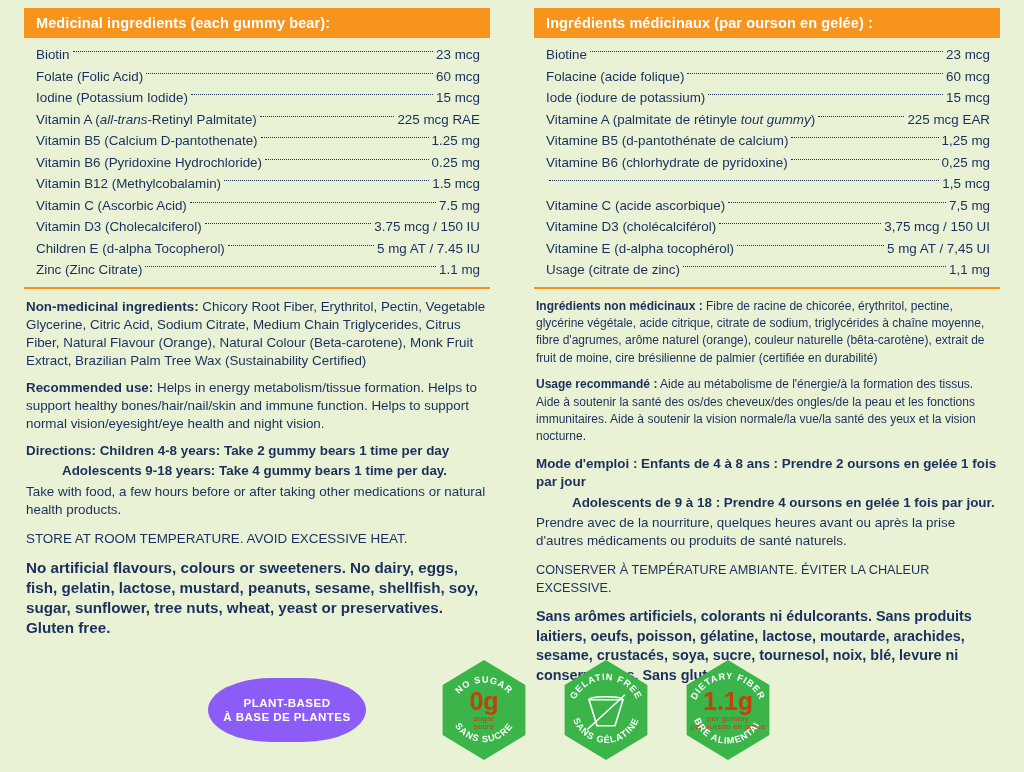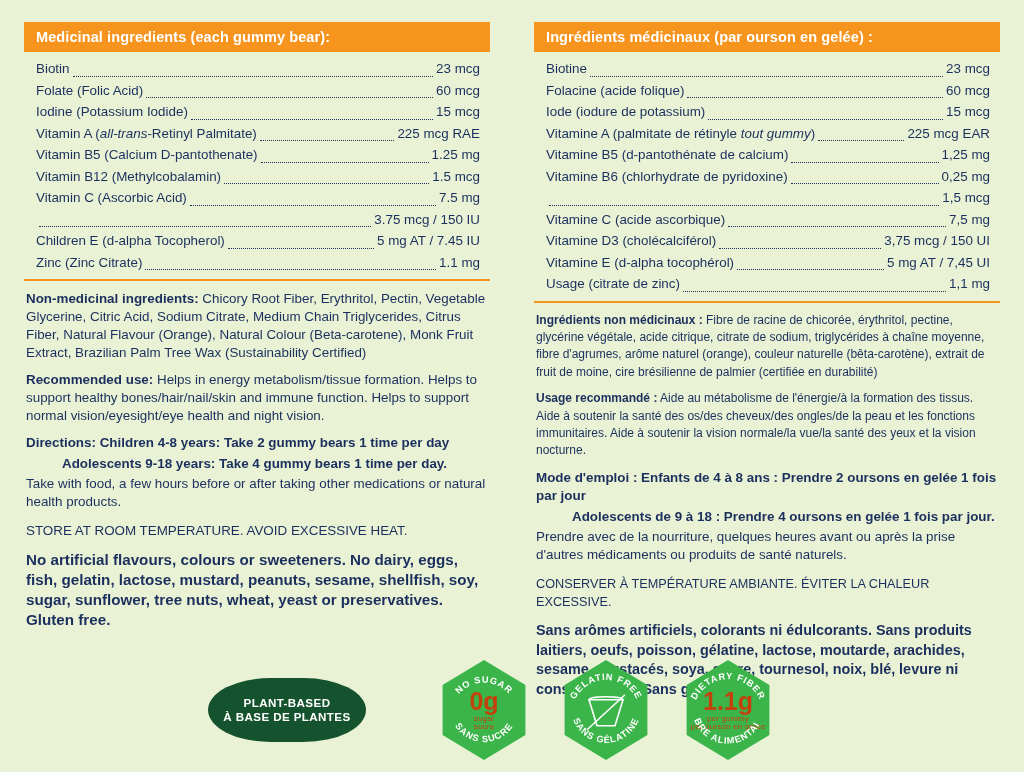--- a/index.html
+++ b/index.html
@@ -12,21 +12,21 @@
     background: #e9f2d4;
     font-family: "Liberation Sans", sans-serif;
     color: #1b2f5e;
     overflow: hidden;
   }
   .label {
     position: relative;
     width: 836px;
     height: 772px;
     box-sizing: border-box;
-    padding: 22px 24px 0 24px;
+    padding: 8px 24px 0 24px;
     display: flex;
     gap: 44px;
   }
   .col {
     width: 466px;
     flex: 0 0 466px;
   }
   
   .med-header {
     background: #f7941e;
@@ -37,21 +37,21 @@
     letter-spacing: .1px;
   }
   
   .ing-table {
     margin: 0;
     padding: 6px 10px 6px 12px;
     border-bottom: 2.5px solid #f7941e;
   }
   .ing-row {
     display: flex;
-    align-items: flex-end;
+    align-items: center;
     font-size: 13.4px;
     line-height: 21.5px;
     color: #1b2f5e;
     white-space: nowrap;
   }
   .ing-name {
     flex: 0 0 auto;
   }
   .ing-dots {
     flex: 1 1 auto;
@@ -115,21 +115,21 @@
     width: 1024px;
     height: 112px;
     display: flex;
     align-items: center;
     justify-content: center;
     gap: 30px;
   }
   .badge-plant {
     width: 158px;
     height: 64px;
-    background: #14532d;
+    background: #8b5cf6;
     color: #ffffff;
     display: flex;
     flex-direction: column;
     align-items: center;
     justify-content: center;
     font-weight: bold;
     font-size: 11.6px;
     line-height: 14px;
     letter-spacing: .4px;
     border-radius: 46% 46% 46% 46% / 58% 58% 58% 58%;
@@ -220,30 +220,36 @@
         <span class="ing-name">Vitamin A (<span class="ital">all-trans</span>-Retinyl Palmitate)</span>
         <span class="ing-dots"></span>
         <span class="ing-amt">225 mcg RAE</span>
       </div>
       <div class="ing-row">
         <span class="ing-name">Vitamin B5 (Calcium D-pantothenate)</span>
         <span class="ing-dots"></span>
         <span class="ing-amt">1.25 mg</span>
       </div>
       <div class="ing-row">
+        <span class="ing-name">Vitamin B6 (Pyridoxine Hydrochloride)</span>
+        <span class="ing-dots"></span>
+        <span class="ing-amt">0.25 mg</span>
+      </div>
+      <div class="ing-row">
         <span class="ing-name">Vitamin B12 (Methylcobalamin)</span>
         <span class="ing-dots"></span>
         <span class="ing-amt">1.5 mcg</span>
       </div>
       <div class="ing-row">
         <span class="ing-name">Vitamin C (Ascorbic Acid)</span>
         <span class="ing-dots"></span>
         <span class="ing-amt">7.5 mg</span>
       </div>
       <div class="ing-row">
+        <span class="ing-name">Vitamin D3 (Cholecalciferol)</span>
         <span class="ing-dots"></span>
         <span class="ing-amt">3.75 mcg / 150 IU</span>
       </div>
       <div class="ing-row">
         <span class="ing-name">Children E (d-alpha Tocopherol)</span>
         <span class="ing-dots"></span>
         <span class="ing-amt">5 mg AT / 7.45 IU</span>
       </div>
       <div class="ing-row">
         <span class="ing-name">Zinc (Zinc Citrate)</span>

